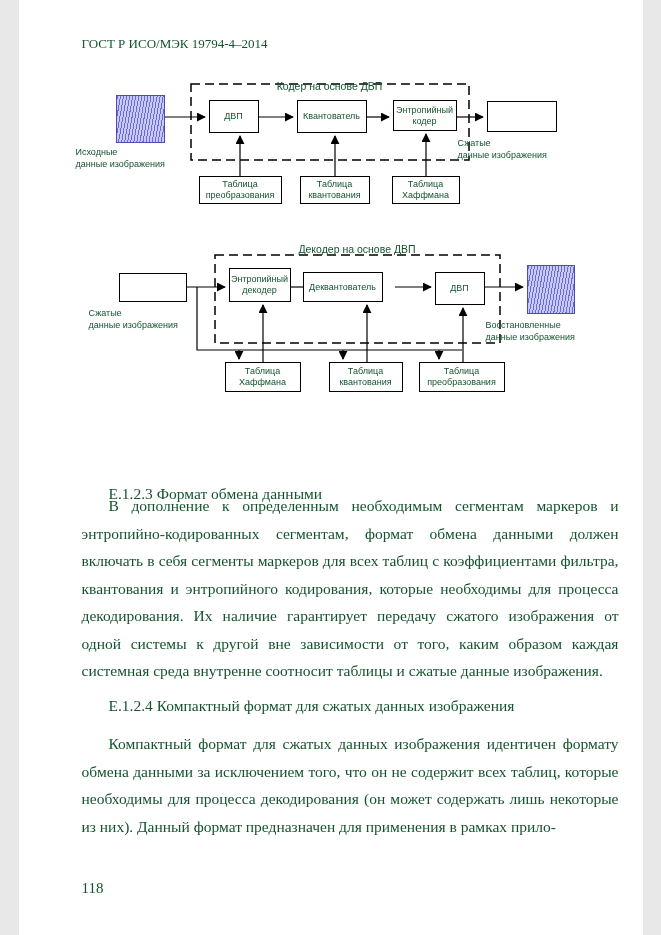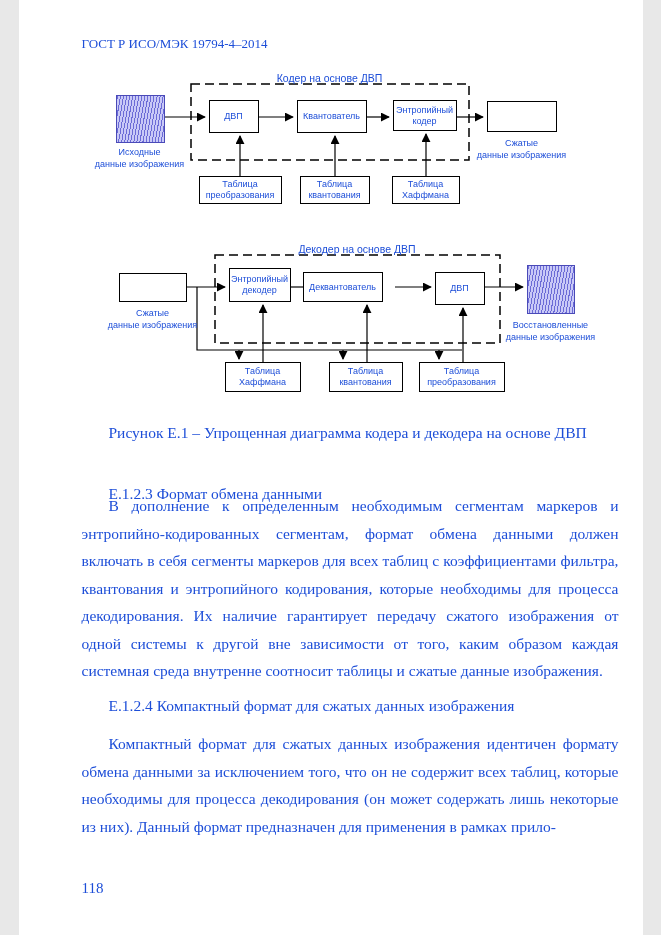--- a/index.html
+++ b/index.html
@@ -1,18 +1,18 @@
 <!DOCTYPE html>
 <html><head>
 <meta charset="utf-8">
 <style>
   html,body { margin:0; padding:0; background:#e8e8e8; }
   .page {
     position:relative; width:624px; height:935px; margin:0 auto;
-    background:#ffffff; color:#1d4ed8;
+    background:#ffffff; color:#14532d;
     font-family:"Liberation Serif", serif;
     overflow:hidden;
   }
   .hdr {
     position:absolute; left:63px; top:36px;
     font-size:13px;
   }
   .diagram { position:absolute; left:0; width:661px; }
   svg.layer { position:absolute; left:0; top:0; }
   .dtitle {
@@ -20,21 +20,21 @@
     font-family:"Liberation Sans", sans-serif; font-size:10.5px;
   }
   .dbox {
     position:absolute; border:1px solid #000; background:#fff;
     display:flex; align-items:center; justify-content:center;
     text-align:center; font-family:"Liberation Sans", sans-serif;
     font-size:9px; line-height:1.2; white-space:pre-line;
     box-sizing:border-box;
   }
   .dlabel {
-    position:absolute; text-align:center;
+    position:absolute; text-align:left;
     font-family:"Liberation Sans", sans-serif;
     font-size:9px; line-height:1.3; white-space:pre-line;
   }
   .hatch {
     position:absolute; border:1px solid #4a4ab8; box-sizing:border-box;
   }
   .caption {
     position:absolute; left:63px; width:550px;
     font-size:15.5px; text-indent:27px;
   }
@@ -68,21 +68,21 @@
       <rect x="172" y="24" width="278" height="76" fill="none" stroke="#000" stroke-width="1.5" stroke-dasharray="9,5"></rect>
       <line x1="146" y1="57" x2="186" y2="57" stroke="#000" stroke-width="1.2" marker-end="url(#ah1)"></line>
       <line x1="240" y1="57" x2="274" y2="57" stroke="#000" stroke-width="1.2" marker-end="url(#ah1)"></line>
       <line x1="348" y1="57" x2="370" y2="57" stroke="#000" stroke-width="1.2" marker-end="url(#ah1)"></line>
       <line x1="438" y1="57" x2="464" y2="57" stroke="#000" stroke-width="1.2" marker-end="url(#ah1)"></line>
       <line x1="221" y1="116" x2="221" y2="76" stroke="#000" stroke-width="1.2" marker-end="url(#ah1)"></line>
       <line x1="316" y1="116" x2="316" y2="76" stroke="#000" stroke-width="1.2" marker-end="url(#ah1)"></line>
       <line x1="407" y1="116" x2="407" y2="74" stroke="#000" stroke-width="1.2" marker-end="url(#ah1)"></line>
     </svg>
 
-    <div class="dtitle" style="left:172px; top:12px; width:278px;text-align:center;">Кодер на основе ДВП</div>
+    <div class="dtitle" style="left:172px; top:20px; width:278px;text-align:center;">Кодер на основе ДВП</div>
 
     <div class="hatch" style="left: 97px; top: 35px; width: 49px; height: 48px; background: repeating-linear-gradient(100deg, rgb(107, 107, 214) 0px, rgb(107, 107, 214) 1px, rgb(201, 201, 247) 1px, rgb(201, 201, 247) 3px);"></div>
     <div class="dlabel" style="left:57px; top:87px; width:128px;">Исходные
 данные изображения</div>
 
     <div class="dbox" style="left:190px; top:40px; width:50px; height:33px;">ДВП</div>
     <div class="dbox" style="left:278px; top:40px; width:70px; height:33px;">Квантователь</div>
     <div class="dbox" style="left:374px; top:40px; width:64px; height:31px;">Энтропийный
 кодер</div>
 
@@ -135,21 +135,20 @@
 данные изображения</div>
 
     <div class="dbox" style="left:206px; top:132px; width:76px; height:30px;">Таблица
 Хаффмана</div>
     <div class="dbox" style="left:310px; top:132px; width:74px; height:30px;">Таблица
 квантования</div>
     <div class="dbox" style="left:400px; top:132px; width:86px; height:30px;">Таблица
 преобразования</div>
   </div>
 
-  <div class="caption" style="top:424px;">Рисунок Е.1 – Упрощенная диаграмма кодера и декодера на основе ДВП</div>
 
   <div class="heading" style="top:458px;margin-top:27px;">Е.1.2.3 Формат обмена данными</div>
   <div class="bodytext" style="top:492px;">В дополнение к определенным необходимым сегментам маркеров и энтропийно-кодированных сегментам, формат обмена данными должен включать в себя сегменты маркеров для всех таблиц с коэффициентами фильтра, квантования и энтропийного кодирования, которые необходимы для процесса декодирования. Их наличие гарантирует передачу сжатого изображения от одной системы к другой вне зависимости от того, каким образом каждая системная среда внутренне соотносит таблицы и сжатые данные изображения.</div>
 
   <div class="heading" style="top:697px;">Е.1.2.4 Компактный формат для сжатых данных изображения</div>
   <div class="bodytext" style="top:730px;">Компактный формат для сжатых данных изображения идентичен формату обмена данными за исключением того, что он не содержит всех таблиц, которые необходимы для процесса декодирования (он может содержать лишь некоторые из них). Данный формат предназначен для применения в рамках прило-</div>
 
   <div class="pagenum">118</div>
 
 </div>

